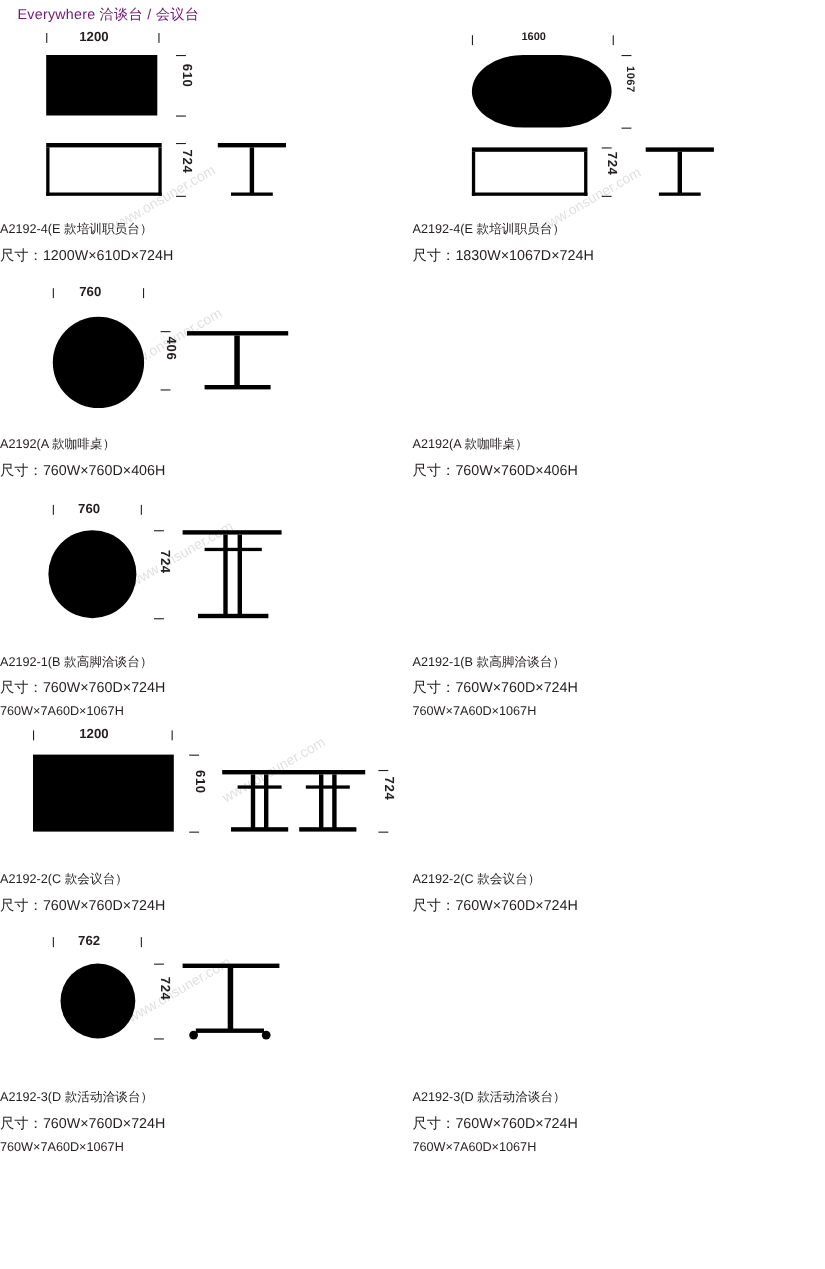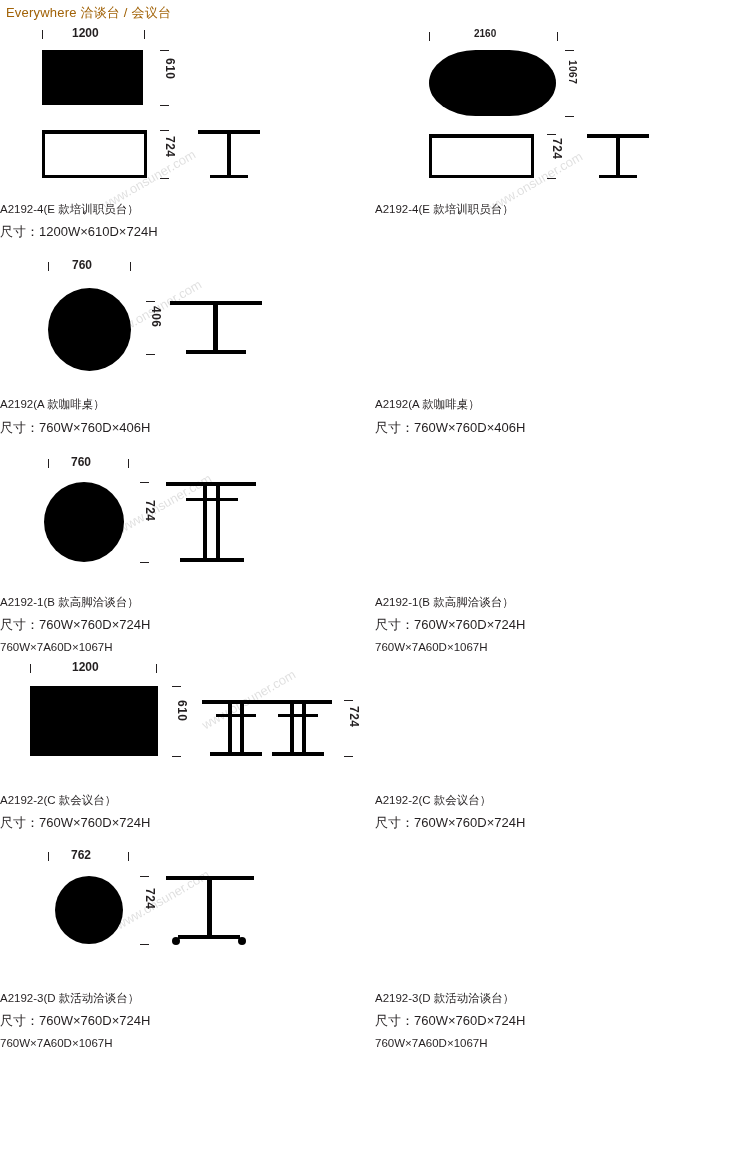--- a/index.html
+++ b/index.html
@@ -10,22 +10,22 @@
   body {
     width: 750px;
     height: 1154px;
     font-family: "Liberation Sans", "DejaVu Sans", sans-serif;
     color: #231f20;
     position: relative;
     overflow: hidden;
   }
   .page-header {
     font-size: 13px;
-    color: #a16207;
-    padding: 4px 0 2px 6px;
+    color: #701a75;
+    padding: 4px 0 2px 16px;
     letter-spacing: .2px;
     white-space: nowrap;
   }
   .grid {
     position: relative;
     width: 750px;
   }
   .row {
     display: flex;
     width: 668px;
@@ -136,41 +136,42 @@
         <div class="cap-title">A2192-4(E 款培训职员台）</div>
         <div class="cap-dim">尺寸：1200W×610D×724H</div>
       </div>
     </div>
 
     <div class="cell">
       <div class="figure">
         <div class="shape rounded-rect" style="left:54px; top:26px; width:127px; height:66px;"></div>
         <div class="tick v" style="left:54px; top:8px;"></div>
         <div class="tick v" style="left:182px; top:8px;"></div>
-        <div class="hlabel small" style="left:99px; top:4px;">2160</div>
+        <div class="hlabel small" style="left:99px; top:4px;">1600</div>
         <div class="tick h" style="left:190px; top:26px;"></div>
         <div class="tick h" style="left:190px; top:92px;"></div>
         <div class="vlabel small" style="left:192px; top:36px;">1067</div>
 
         <div class="ln" style="left:54px; top:110px; width:105px; height:4px;"></div>
         <div class="ln" style="left:54px; top:114px; width:3px; height:40px;"></div>
         <div class="ln" style="left:156px; top:114px; width:3px; height:40px;"></div>
         <div class="ln" style="left:54px; top:151px; width:105px; height:3px;"></div>
         <div class="tick h" style="left:172px; top:110px;"></div>
         <div class="tick h" style="left:172px; top:154px;"></div>
         <div class="vlabel" style="left:175px; top:114px;">724</div>
 
         <div class="ln" style="left:212px; top:110px; width:62px; height:4px;"></div>
         <div class="ln" style="left:241px; top:114px; width:4px; height:38px;"></div>
         <div class="ln" style="left:224px; top:151px; width:38px; height:3px;"></div>
 
         <div class="wm" style="left:108px; top:150px;">www.onsuner.com</div>
       </div>
       <div class="captions">
         <div class="cap-title">A2192-4(E 款培训职员台）</div>
+        <div class="cap-dim">尺寸：1830W×1067D×724H</div>
       </div>
     </div>
   </div>
 
   <div class="row">
 
     <div class="cell">
       <div class="figure" style="height:150px;">
         <div class="tick v" style="left:48px; top:18px;"></div>
         <div class="tick v" style="left:130px; top:18px;"></div>

